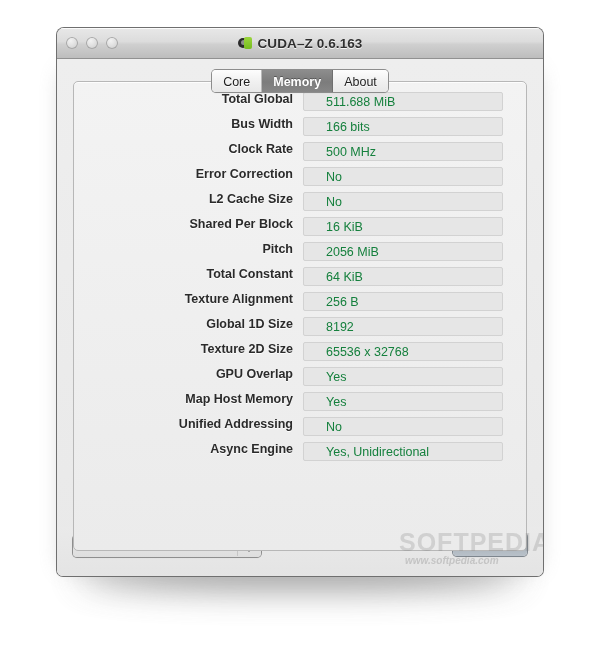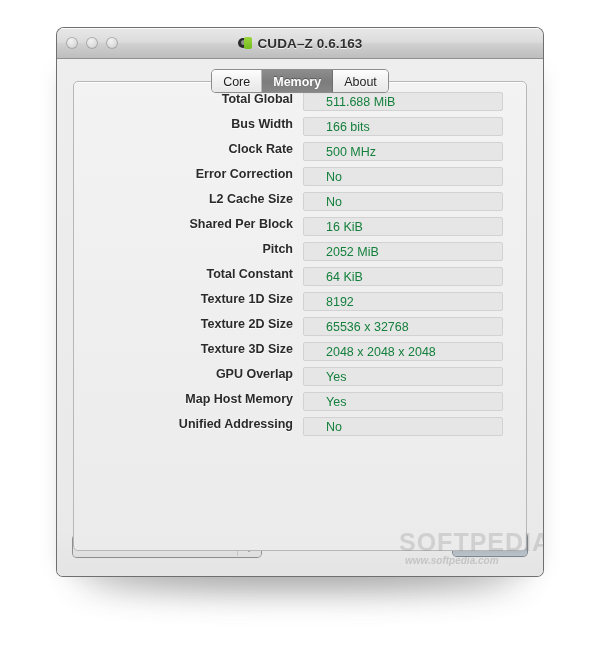--- a/index.html
+++ b/index.html
@@ -391,49 +391,53 @@
           <div class="row">
             <div class="row-label">L2 Cache Size</div>
             <div class="row-value">No</div>
           </div>
           <div class="row">
             <div class="row-label">Shared Per Block</div>
             <div class="row-value">16 KiB</div>
           </div>
           <div class="row">
             <div class="row-label">Pitch</div>
-            <div class="row-value">2052 MiB</div>
+            <div class="row-value">2056 MiB</div>
           </div>
           <div class="row">
             <div class="row-label">Total Constant</div>
             <div class="row-value">64 KiB</div>
           </div>
           <div class="row">
-            <div class="row-label">Texture 1D Size</div>
+            <div class="row-label">Texture Alignment</div>
+            <div class="row-value">256 B</div>
+          </div>
+          <div class="row">
+            <div class="row-label">Global 1D Size</div>
             <div class="row-value">8192</div>
           </div>
           <div class="row">
             <div class="row-label">Texture 2D Size</div>
             <div class="row-value">65536 x 32768</div>
           </div>
           <div class="row">
-            <div class="row-label">Texture 3D Size</div>
-            <div class="row-value">2048 x 2048 x 2048</div>
-          </div>
-          <div class="row">
             <div class="row-label">GPU Overlap</div>
             <div class="row-value">Yes</div>
           </div>
           <div class="row">
             <div class="row-label">Map Host Memory</div>
             <div class="row-value">Yes</div>
           </div>
           <div class="row">
             <div class="row-label">Unified Addressing</div>
             <div class="row-value">No</div>
+          </div>
+          <div class="row">
+            <div class="row-label">Async Engine</div>
+            <div class="row-value">Yes, Unidirectional</div>
           </div>
 
         </div>
       </div>
 
       <div class="tabbar">
         <div class="tabs">
           <div class="tab">Core</div>
           <div class="tab selected">Memory</div>
           <div class="tab">About</div>

